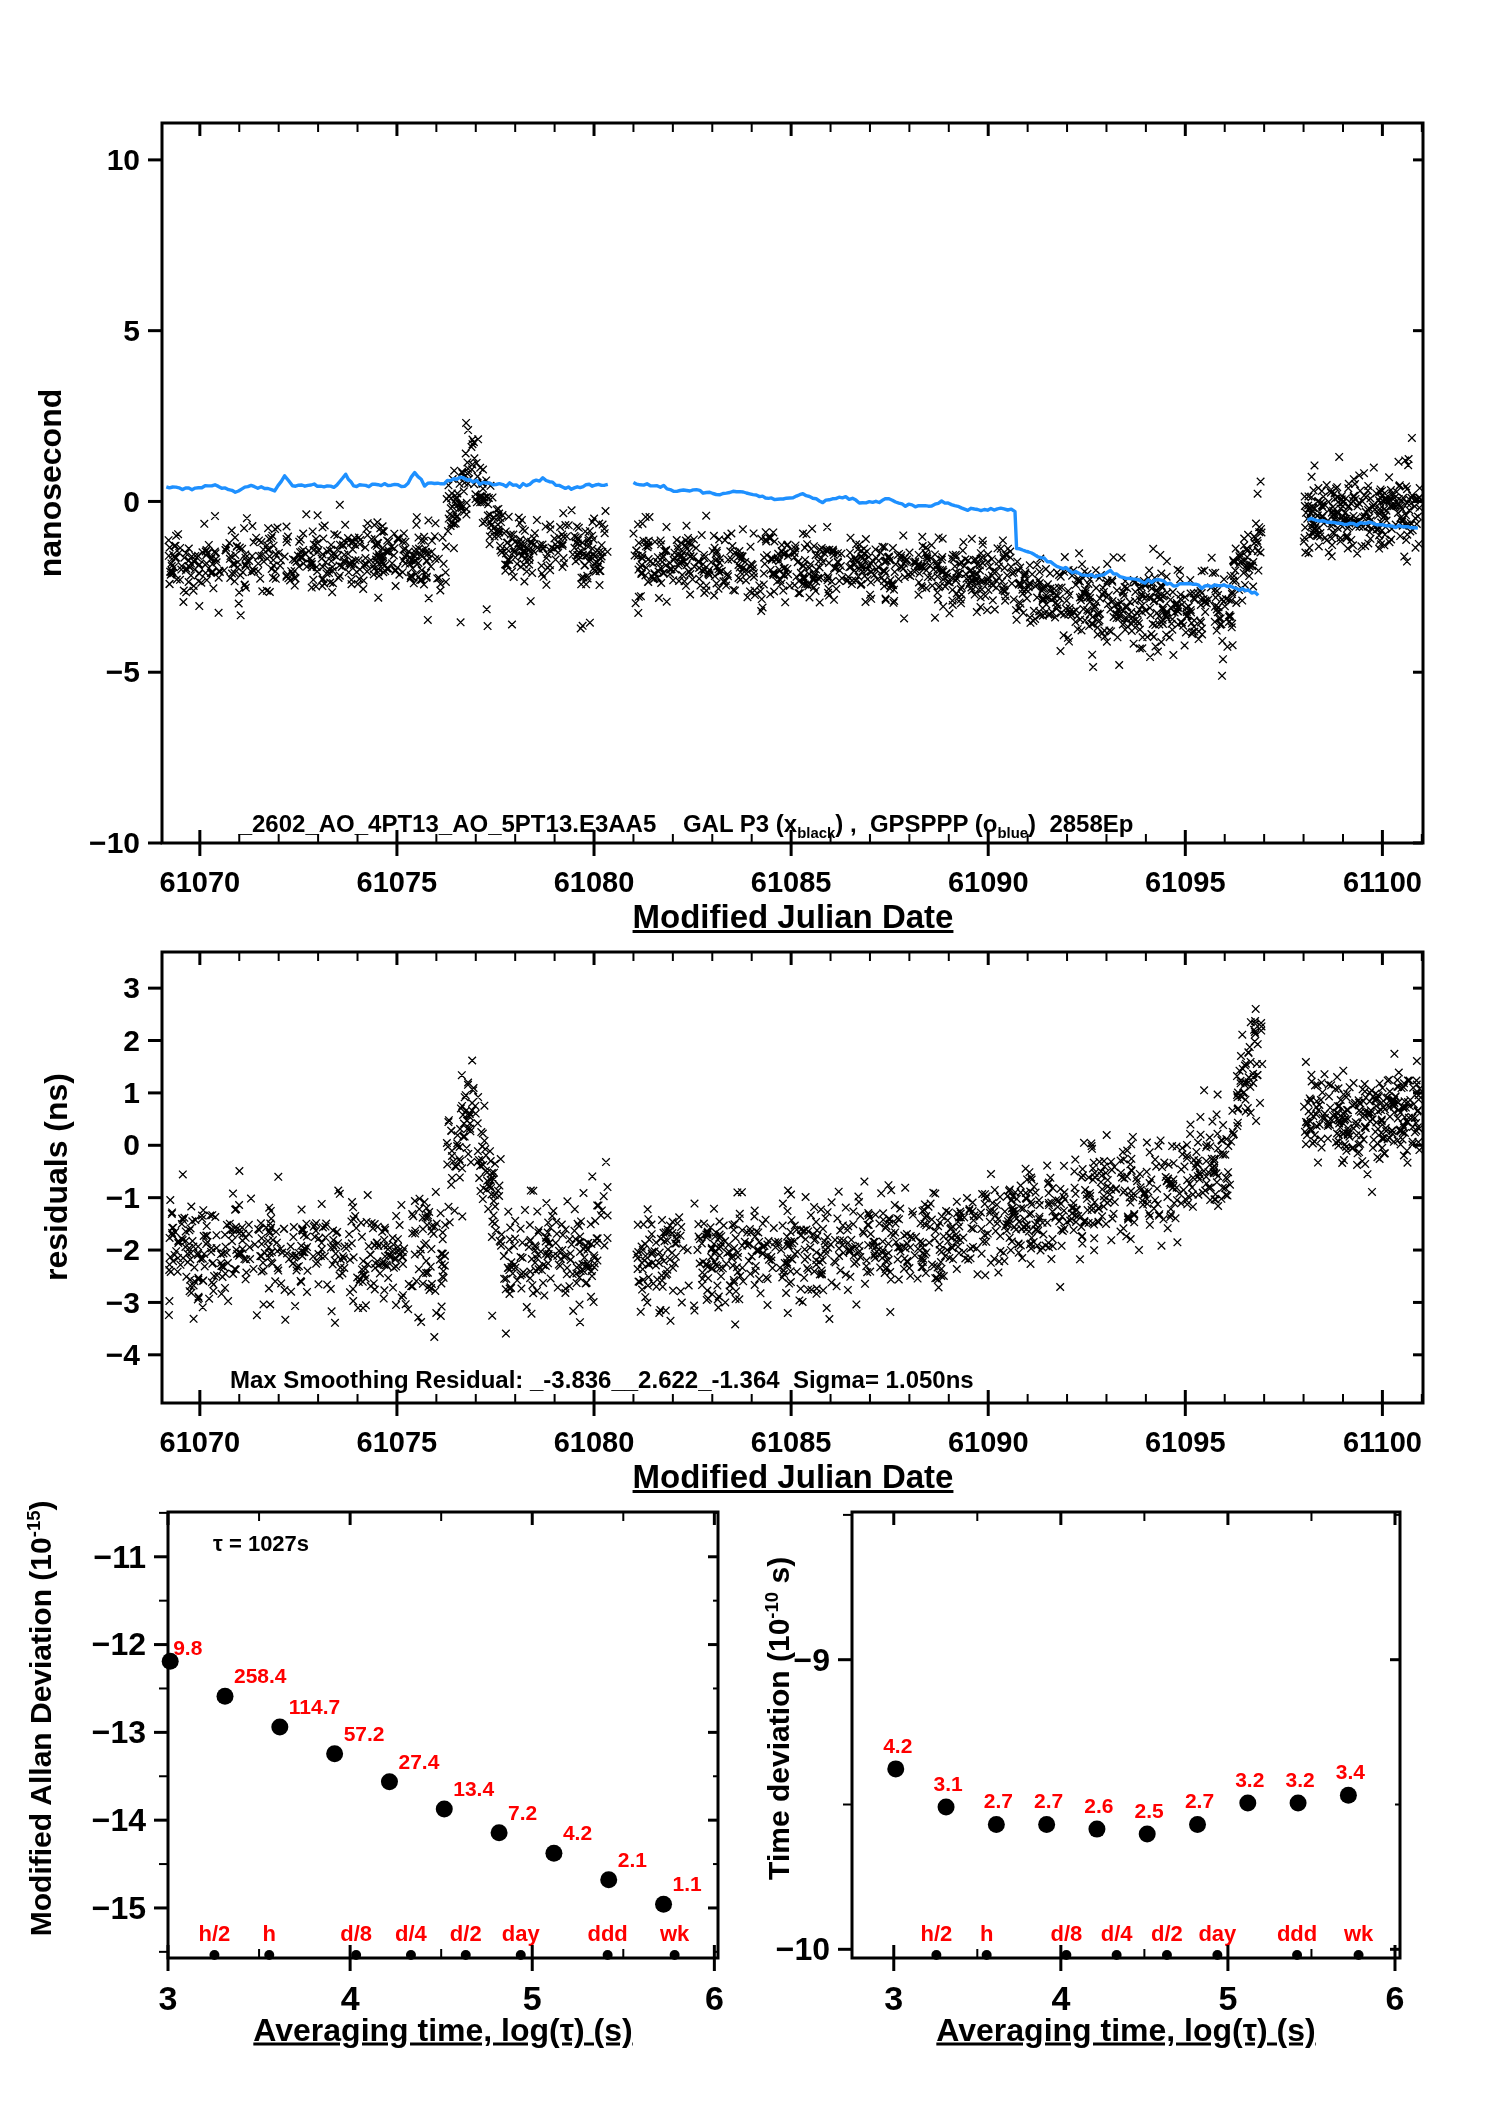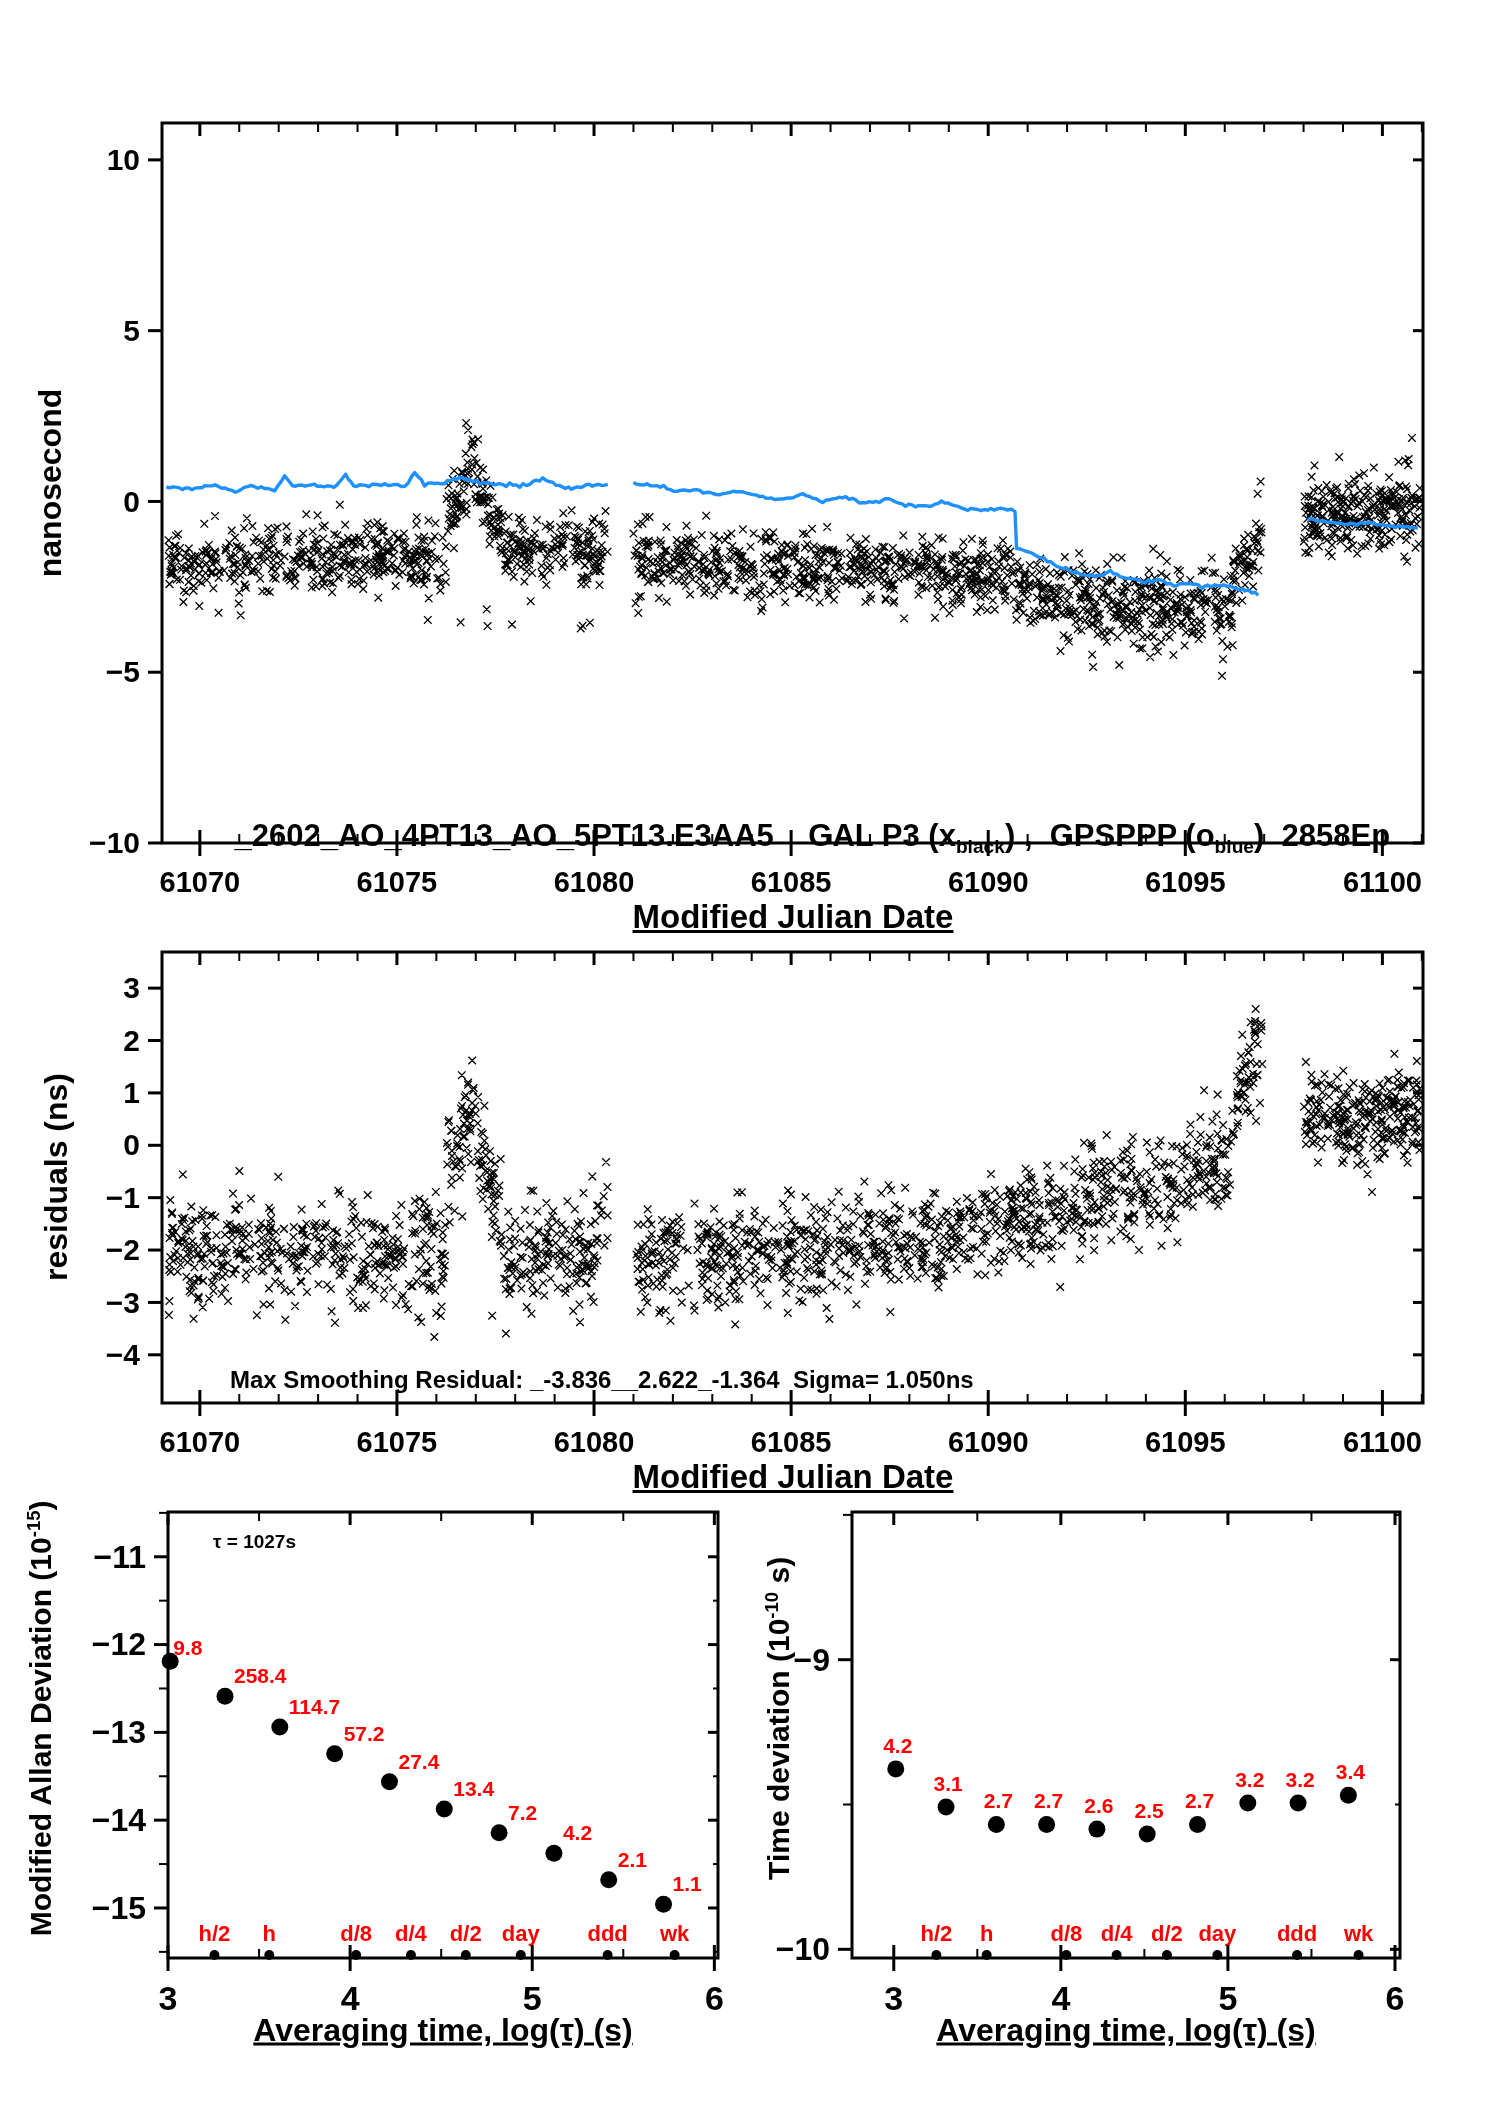--- a/index.html
+++ b/index.html
@@ -396,37 +396,37 @@
         <line x1="852" y1="1659.7012987012988" x2="838" y2="1659.7012987012988" stroke="#000000" stroke-width="3"></line>
         <line x1="1400" y1="1659.7012987012988" x2="1390" y2="1659.7012987012988" stroke="#000000" stroke-width="3"></line>
         <text x="830" y="1670.581298701299" text-anchor="end" font-size="32" font-weight="bold" fill="#000000">−9</text>
         <line x1="852" y1="1514.8961038961038" x2="843" y2="1514.8961038961038" stroke="#000000" stroke-width="2"></line>
         <line x1="1400" y1="1514.8961038961038" x2="1395" y2="1514.8961038961038" stroke="#000000" stroke-width="2"></line>
       </g>
     </svg>
 
   <div class="vlabel" style="left:50px;top:483px;font-size:32px;"><span>nanosecond</span></div>
 
-  <div class="hlabel" style="left:200px;top:782px;font-size:31px;">
+  <div class="hlabel" style="left:212px;top:782px;font-size:24px;">
     <span>_2602_AO_4PT13_AO_5PT13.E3AA5    GAL P3 (x</span><sub>black</sub><span>) ,  GPSPPP (o</span><sub>blue</sub><span>)  2858Ep</span>
   </div>
 
   <div class="hlabel centered" style="left:793px;top:917px;font-size:33px;">Modified Julian Date</div>
 
   <div class="vlabel" style="left:56px;top:1177px;font-size:32px;"><span>residuals (ns)</span></div>
 
   <div class="hlabel" style="left:230px;top:1366px;font-size:24px;">Max Smoothing Residual: _-3.836__2.622_-1.364  Sigma= 1.050ns</div>
 
   <div class="hlabel centered" style="left:793px;top:1477px;font-size:33px;">Modified Julian Date</div>
 
   <div class="vlabel" style="left:40px;top:1735px;font-size:30px;">
     <span>Modified Allan Deviation (10</span><sup>-15</sup><span>)</span>
   </div>
 
-  <div class="hlabel" style="left:213px;top:1531px;font-size:19px;">τ = 1027s</div>
+  <div class="hlabel" style="left:213px;top:1531px;font-size:22px;">τ = 1027s</div>
 
   <div class="hlabel centered" style="left:443px;top:2030px;font-size:32px;">Averaging time, log(τ) (s)</div>
 
   <div class="vlabel" style="left:778px;top:1735px;font-size:30px;">
     <span>Time deviation (10</span><sup>-10</sup><span> s)</span>
   </div>
 
   <div class="hlabel centered" style="left:1126px;top:2030px;font-size:32px;">Averaging time, log(τ) (s)</div>
 
 </div>

